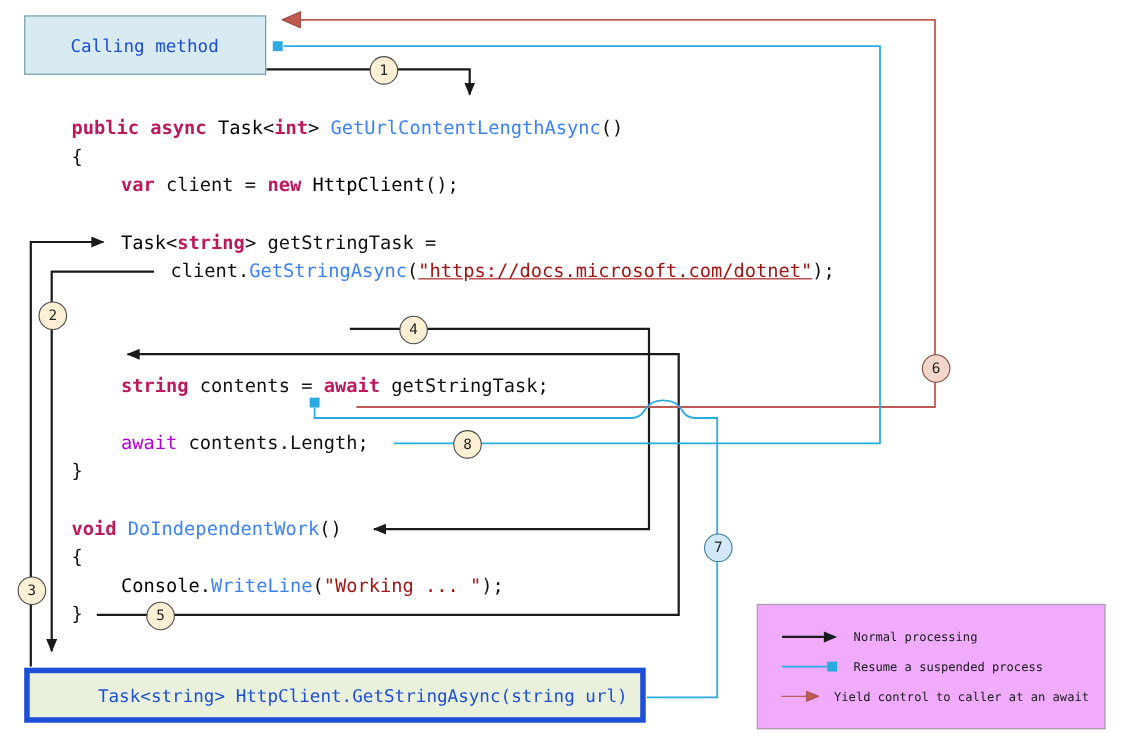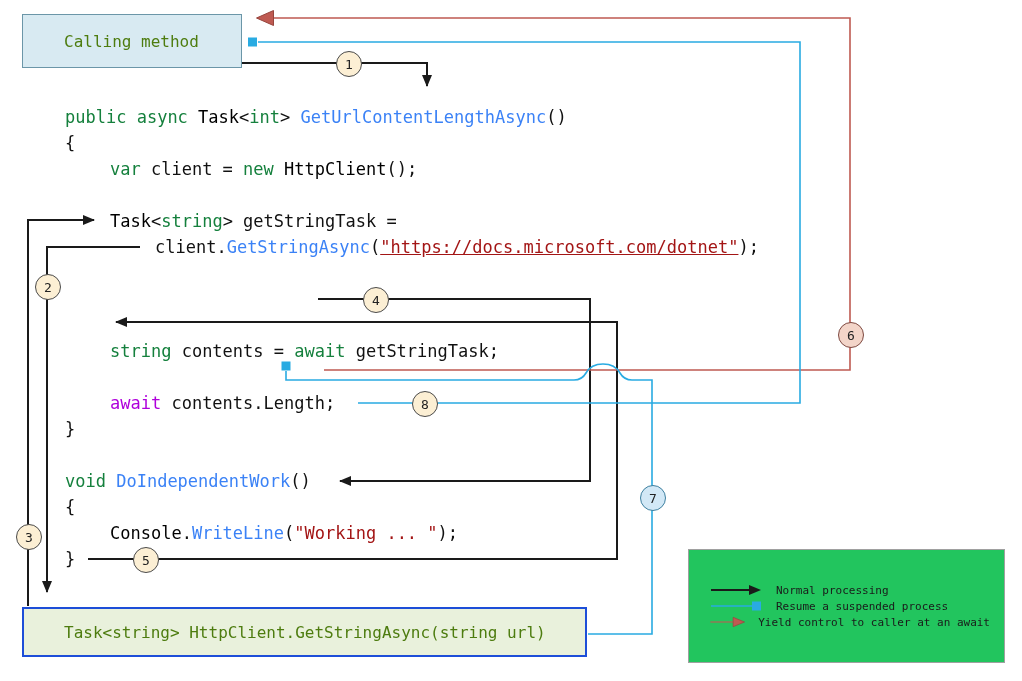--- a/index.html
+++ b/index.html
@@ -3,35 +3,35 @@
 <meta charset="utf-8">
 <style>
   html,body{margin:0;padding:0;background:#fff;}
   .canvas{
     position:relative;width:1022px;height:681px;background:#ffffff;
     font-family:"DejaVu Sans Mono","Liberation Mono",monospace;overflow:hidden;
   }
   .flows{position:absolute;left:0;top:0;pointer-events:none;}
   .box{
     position:absolute;display:flex;align-items:center;box-sizing:border-box;
-    font-size:16px;color:#4d7c0f;white-space:pre;
+    font-size:16px;color:#1d4ed8;white-space:pre;
   }
   .box-calling{
     left:22px;top:14px;width:220px;height:54px;
     background:#d8eaf2;border:1px solid #6b96a8;padding-left:41px;
   }
   .box-callee{
     left:22px;top:607px;width:565px;height:50px;
-    background:#e9f1dc;border:2px solid #1d4ed8;padding-left:40px;align-items:center;
+    background:#e9f1dc;border:5px solid #1d4ed8;padding-left:62px;align-items:center;
   }
   .code{
     position:absolute;font-size:17px;line-height:22px;white-space:pre;color:#111;
   }
   .tok-pl{color:#111111;}
-  .tok-kw{color:#15803d;}
+  .tok-kw{color:#be185d;font-weight:bold;}
   .tok-ty{color:#000000;}
   .tok-me{color:#3b82f6;}
   .tok-st{color:#a31515;}
   .tok-lk{color:#a31515;text-decoration:underline;}
   .tok-ct{color:#af00db;}
   .step{
     position:absolute;width:24px;height:24px;border:1.5px solid #4a4a4a;border-radius:50%;
     background:#fcefd4;font-size:13px;color:#222;
     display:flex;align-items:center;justify-content:center;
   }
@@ -40,22 +40,22 @@
   .s1{left:336px;top:51px;}
   .s2{left:35px;top:274px;}
   .s3{left:16px;top:524px;}
   .s4{left:363px;top:287px;}
   .s5{left:133px;top:547px;}
   .s6{left:838px;top:322px;}
   .s7{left:640px;top:485px;}
   .s8{left:412px;top:391px;}
   .legend{
     position:absolute;left:688px;top:549px;width:317px;height:114px;
-    background:#22c55e;border:1px solid #a0a0a0;box-sizing:border-box;
-    display:flex;flex-direction:column;justify-content:center;padding:10px 14px;
+    background:#f0abfc;border:1px solid #a0a0a0;box-sizing:border-box;
+    display:flex;flex-direction:column;justify-content:center;gap:11px;padding:10px 14px;
   }
   .legend-row{display:flex;align-items:center;gap:13px;margin-left:6px;}
   .legend-label{font-size:11px;color:#1a1a1a;white-space:pre;}
 </style>
 </head>
 <body>
 
 <div class="canvas">
 
   <svg class="flows" width="1022" height="681" viewBox="0 0 1022 681">

